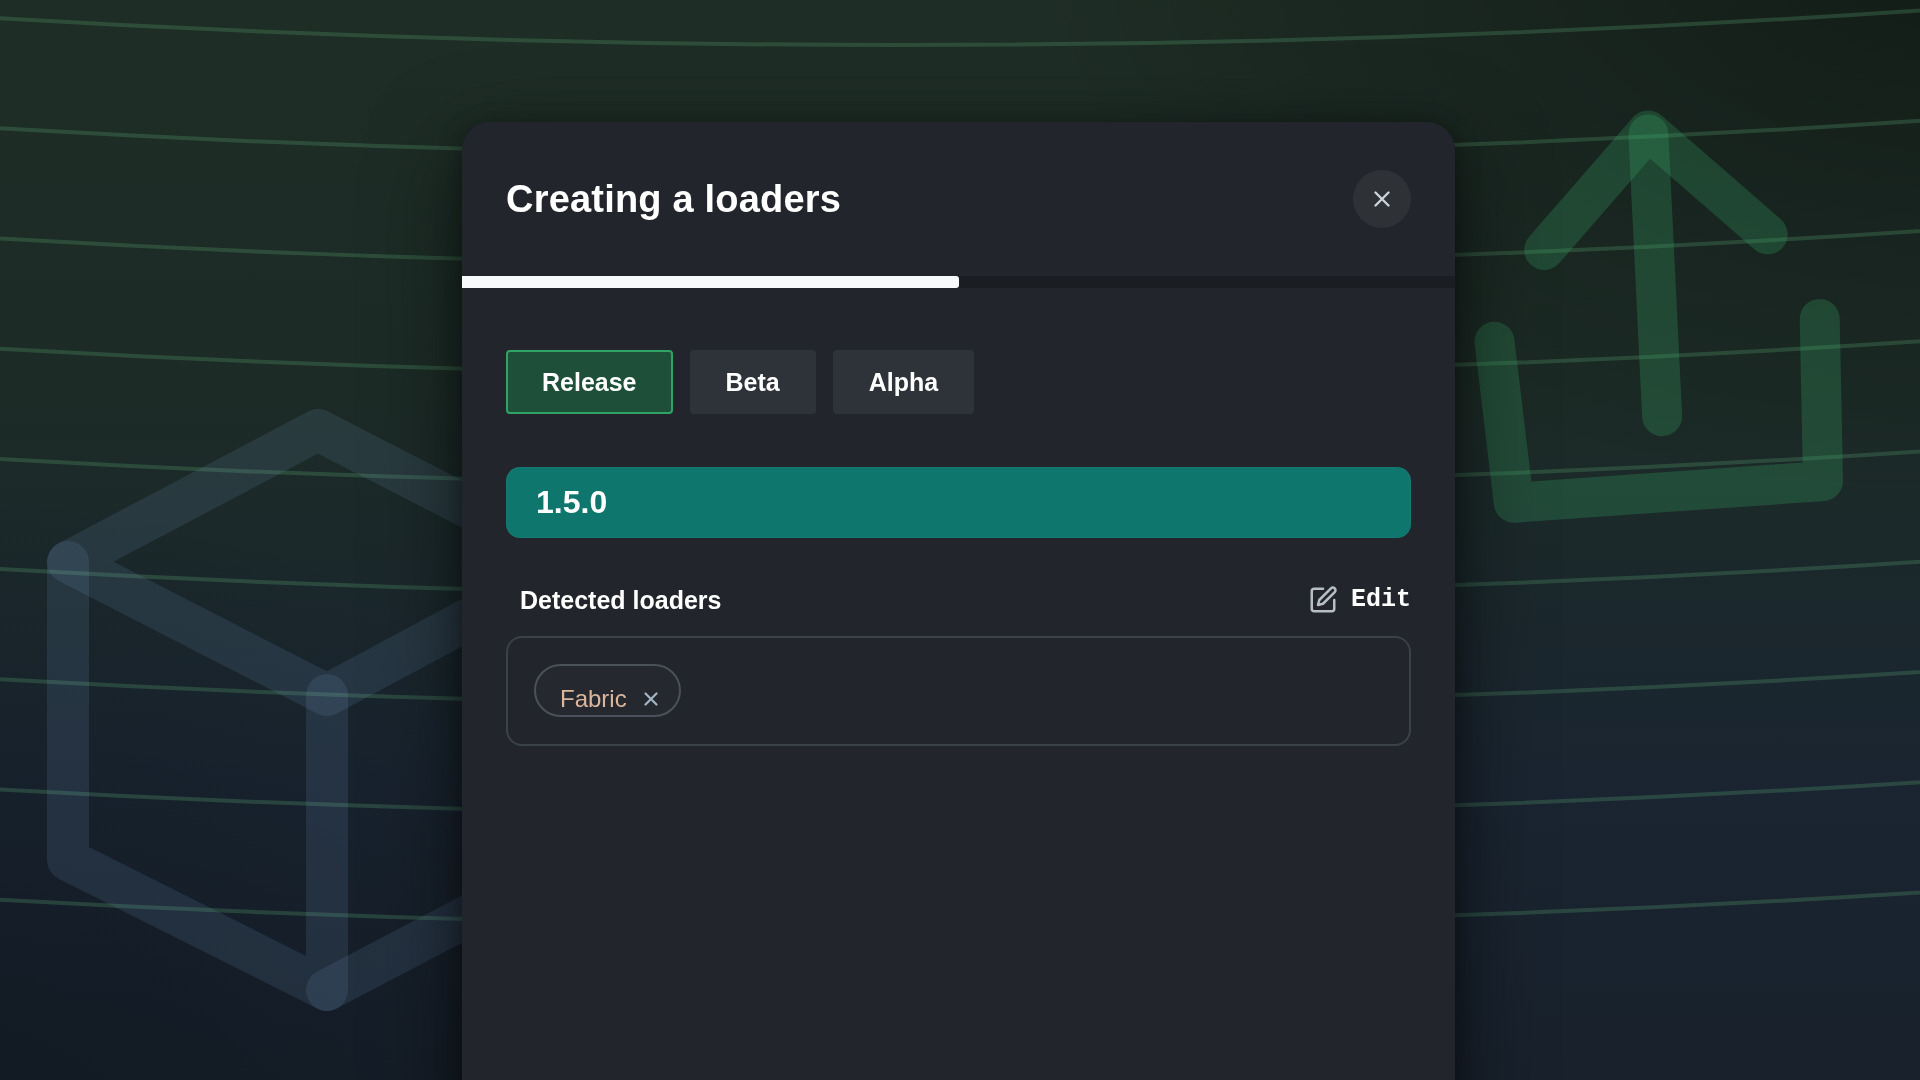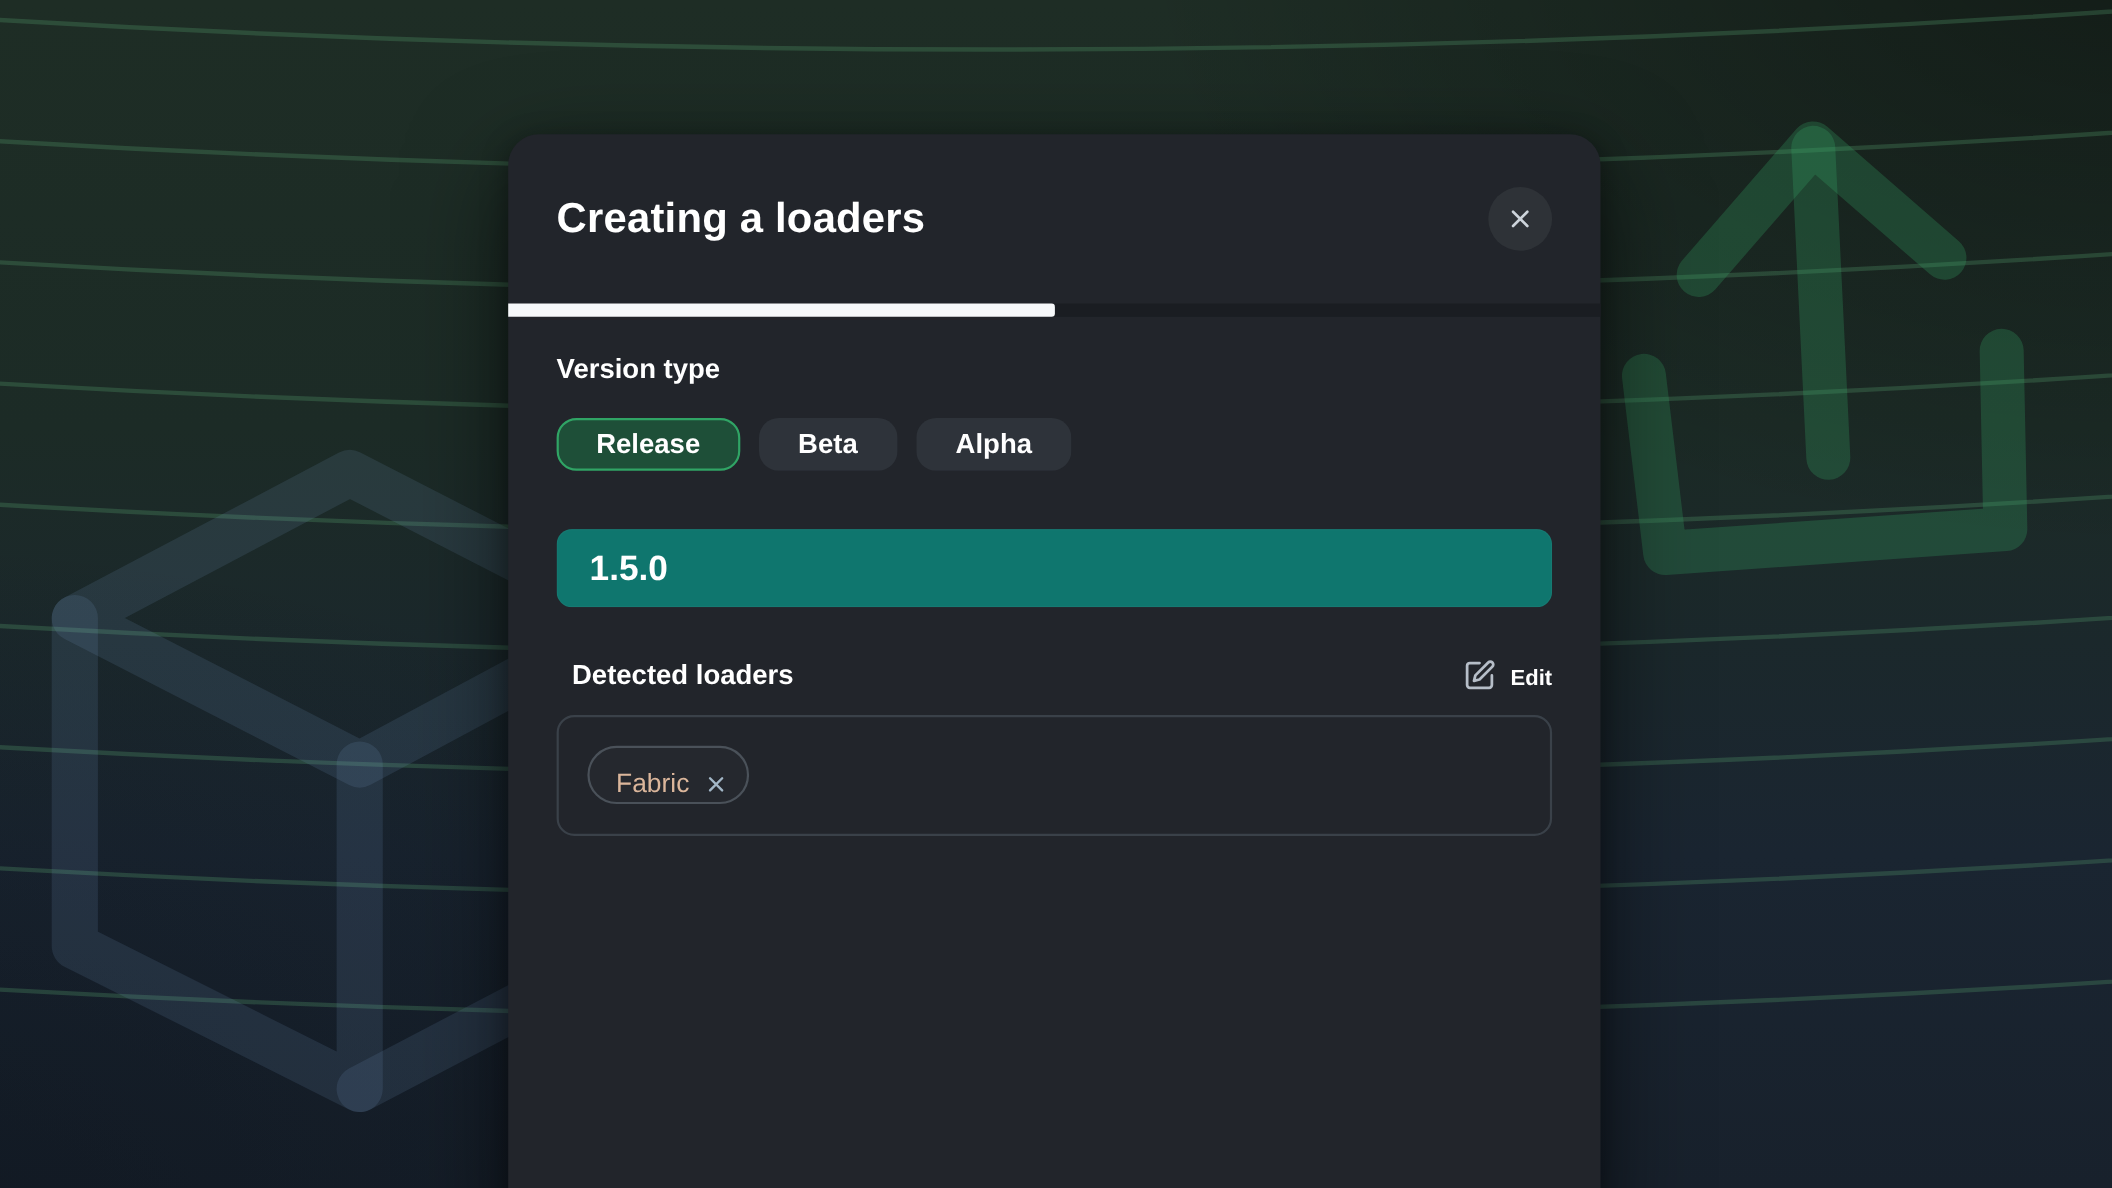--- a/index.html
+++ b/index.html
@@ -33,42 +33,42 @@
 
   .progress-track { height:12px; width:100%; background:#1a1d22; }
   .progress-fill { height:100%; width:50%; background:#f7f9fb; border-radius:0 3px 3px 0; }
 
   .modal-body { padding:33px 44px 40px 44px; }
   .field-label { font-size:25px; font-weight:700; color:#ffffff; line-height:30px; }
   .req-mark { color:#e5596f; font-weight:700; margin-left:7px; }
 
   .type-row { display:flex; gap:17px; margin:29px 0 53px 0; }
   .type-btn {
-    height:48px; padding:0 34px; border-radius:18px; cursor:pointer;
+    height:64px; padding:0 34px; border-radius:4px; cursor:pointer;
     background:#2e333a; border:2px solid rgba(0,0,0,0); color:#ffffff;
     font-family:inherit; font-size:25px; font-weight:700;
   }
   .type-btn.selected { background:#1e4f38; border-color:#30a465; }
 
   .text-input {
     display:block; width:100%; height:71px; margin-top:21px; padding:0 29px;
     background:#0f766e; border:1px solid rgba(255,255,255,0.03); border-radius:14px;
     color:#ffffff; font-family:inherit; font-size:32px; font-weight:700; outline:none;
   }
   .help-text {
     margin-top:26px; max-width:845px; color:#96a2af;
     font-size:26px; font-weight:400; line-height:44px;
   }
 
   .subtitle-field { margin-top:38px; }
 
   .loaders-head { margin-top:47px; display:flex; align-items:center; justify-content:space-between;margin-left:14px; }
   .edit-btn {
-    display:inline-flex; align-items:flex-end; gap:13px; background:none; border:none;
-    color:#ffffff; font-family:Liberation Sans, sans-serif; font-size:20px; font-weight:700; cursor:pointer; padding:0;
+    display:inline-flex; align-items:flex-start; gap:13px; background:none; border:none;
+    color:#ffffff; font-family:Liberation Mono, monospace; font-size:25px; font-weight:700; cursor:pointer; padding:0;
   }
   .edit-btn svg { color:#b6bec8; display:block; }
 
   .loaders-box {
     margin-top:21px; height:110px; border:2px solid #3a4149; border-radius:16px;
     padding:26px 26px; overflow:hidden;
   }
   .loader-chip {
     display:inline-flex; align-items:center; gap:13px; height:53px; padding:16px 17px 0 24px;
     border:2px solid #4a5159; border-radius:28px; background:rgba(255,255,255,0.015);
@@ -119,21 +119,20 @@
       </button>
     </div>
 
     <div class="progress-track">
       <div class="progress-fill" style="width: 50%;"></div>
     </div>
 
     <div class="modal-body">
 
       <div>
-        <div class="field-label">Version type</div>
         <div class="type-row">
           <button class="type-btn selected">Release</button>
           <button class="type-btn">Beta</button>
           <button class="type-btn">Alpha</button>
         </div>
       </div>
 
       <div>
         <input class="text-input" type="text" value="1.5.0" style="">
       </div>

